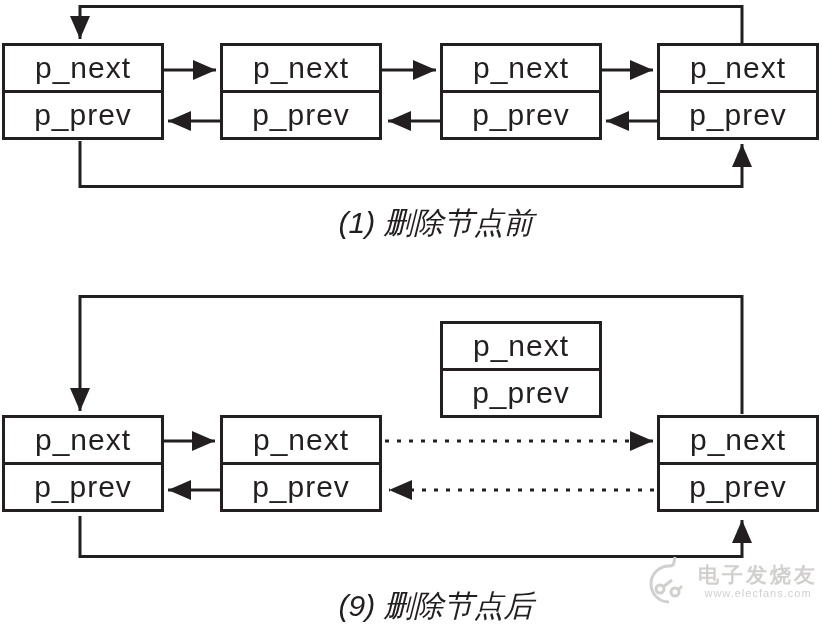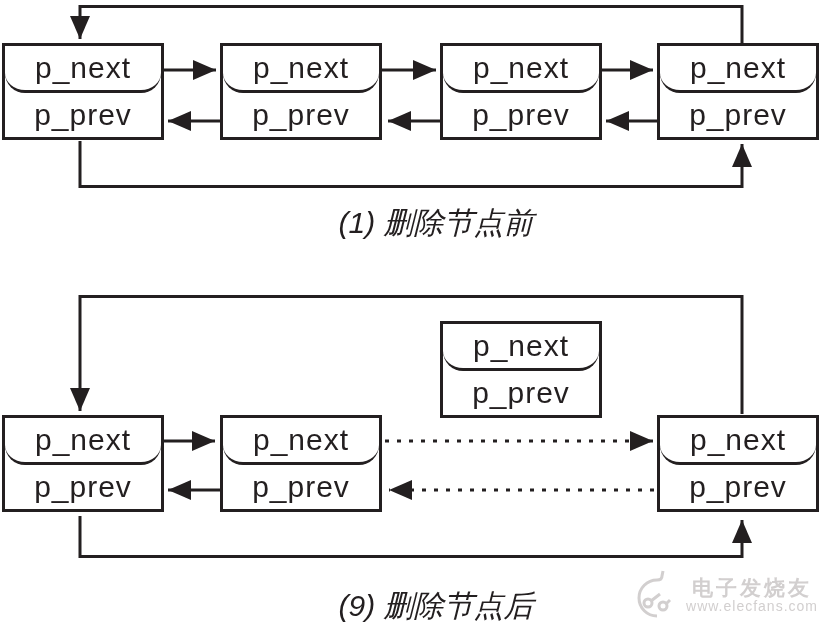--- a/index.html
+++ b/index.html
@@ -9,33 +9,33 @@
   }
   .node{
     position:absolute;width:162px;height:97px;box-sizing:border-box;
     border:3px solid #231f20;background:#ffffff;
     display:flex;flex-direction:column;
   }
   .cell{
     flex:1;display:flex;align-items:center;justify-content:center;
     font-size:30px;line-height:1;color:#231f20;letter-spacing:1px;
   }
-  .cell.top{border-bottom:3px solid #231f20;border-radius:20px;}
+  .cell.top{border-bottom:3px solid #231f20;}
   .caption{
     position:absolute;left:56px;width:760px;text-align:center;
     font-size:30px;color:#231f20;font-style:italic;
   }
   #wires{position:absolute;left:0;top:0;pointer-events:none;}
   .watermark{
-    position:absolute;right:4px;bottom:6px;display:flex;align-items:center;
+    position:absolute;right:4px;bottom:20px;display:flex;align-items:center;
     color:#d2cfcf;
   }
   .wm-text{margin-left:6px;text-align:center;}
   .wm-brand{font-size:21px;font-weight:bold;letter-spacing:3px;line-height:1.1;}
-  .wm-url{font-size:14px;letter-spacing:1px;line-height:1.1;}
+  .wm-url{font-size:11px;letter-spacing:1px;line-height:1.1;}
 </style>
 </head>
 <body>
 
 <div id="canvas">
 
   <div>
     <div class="node" style="left:2px;top:43px;">
       <div class="cell top">
           <span>p_next</span>

